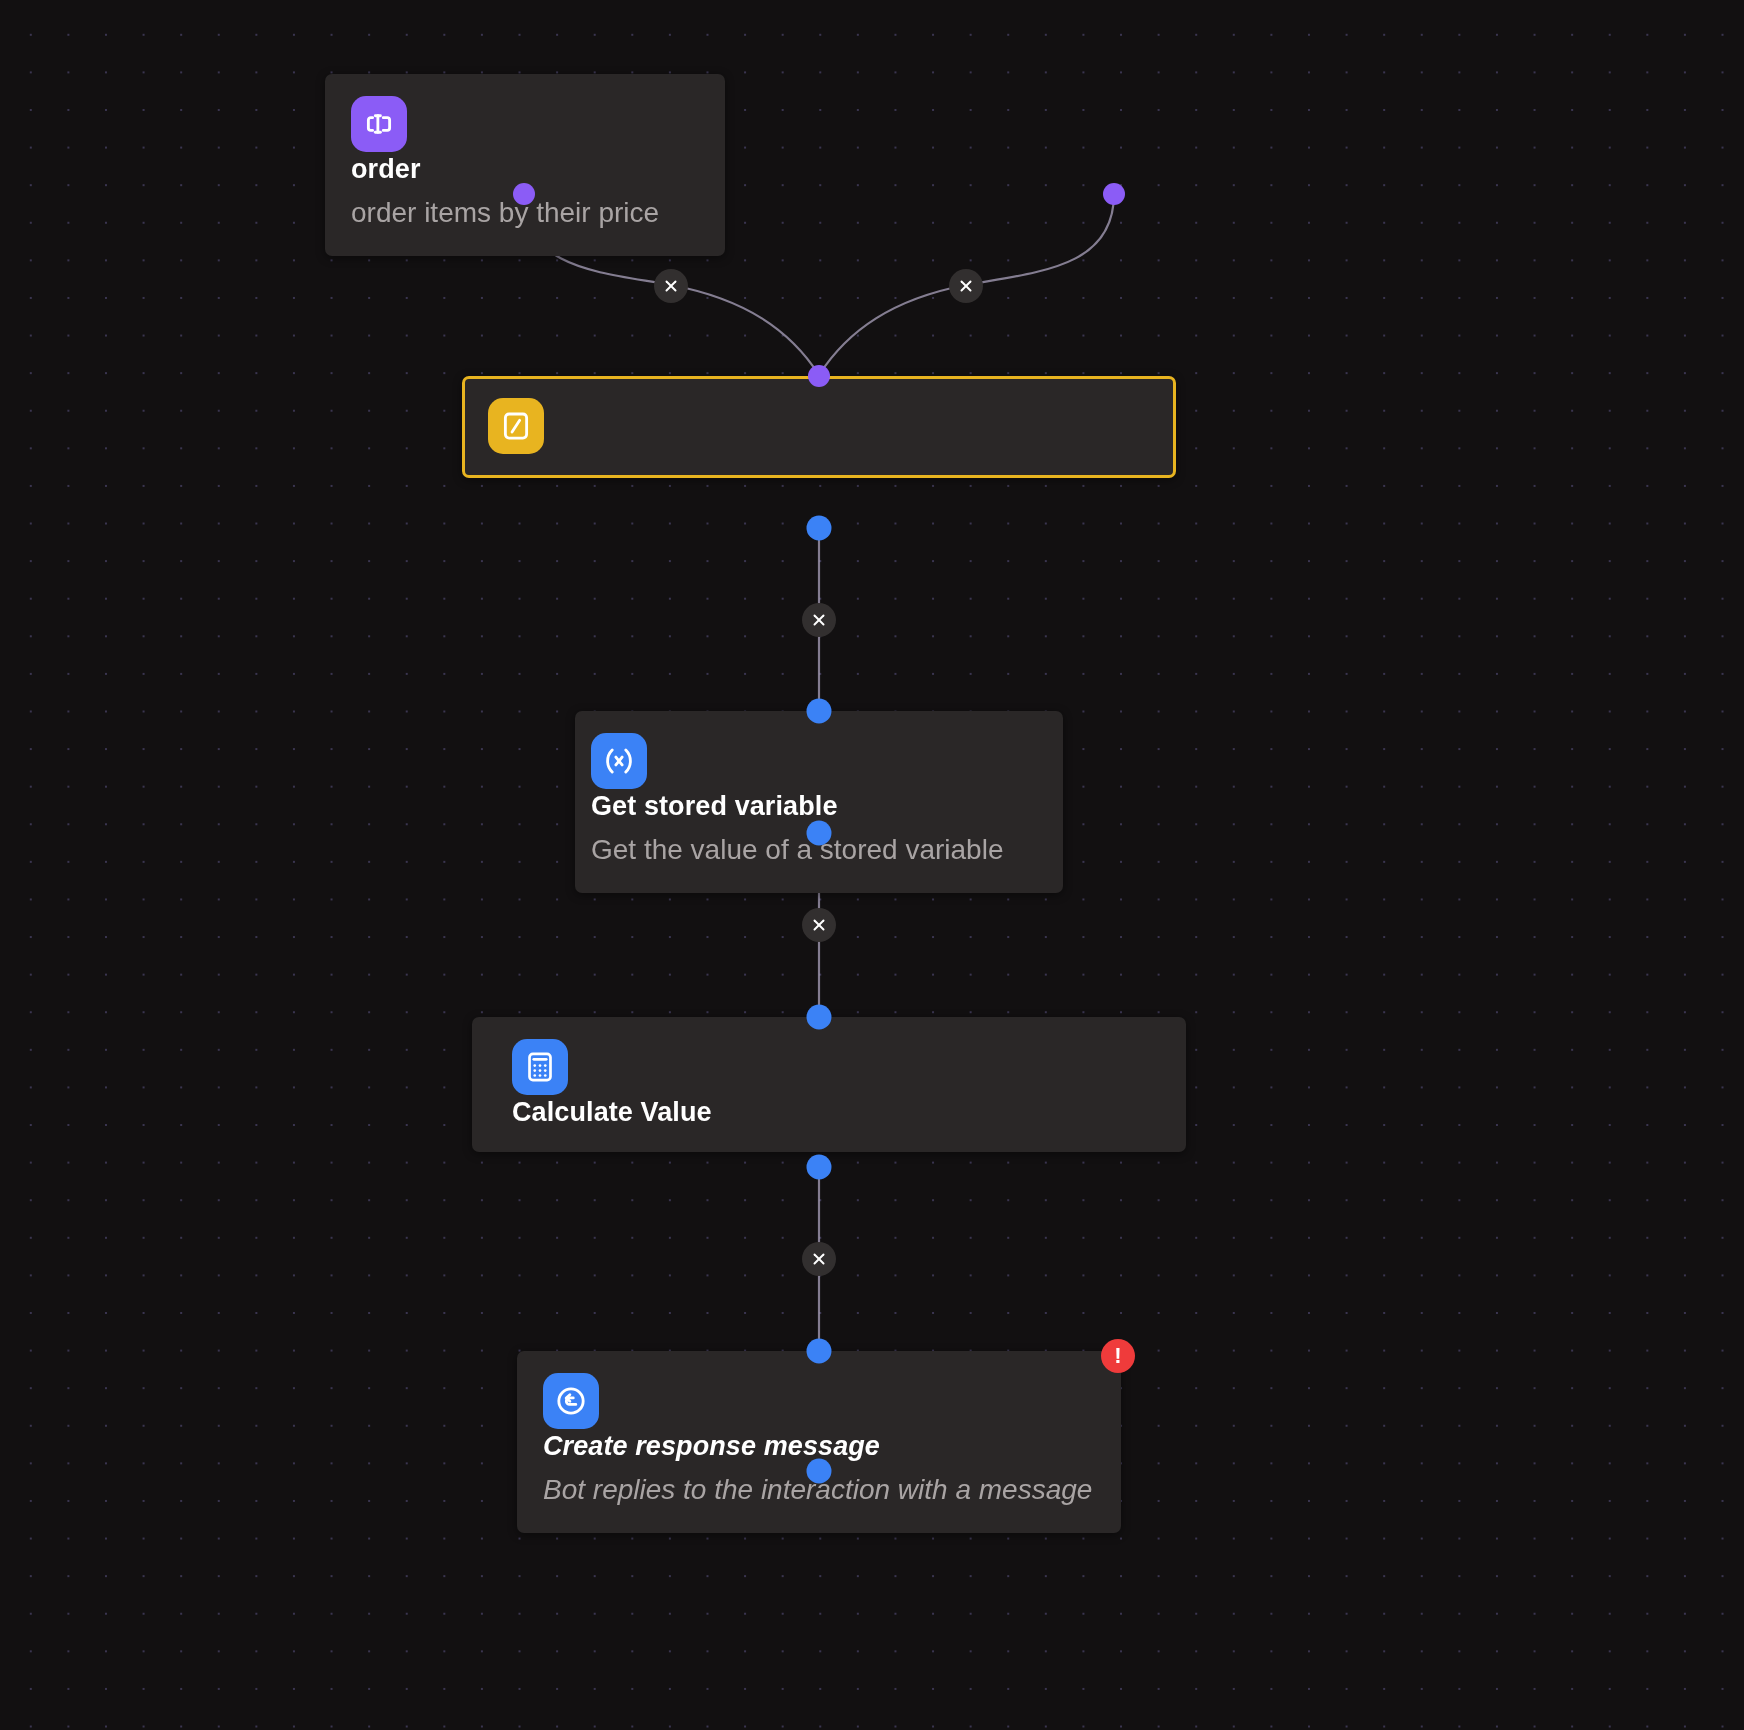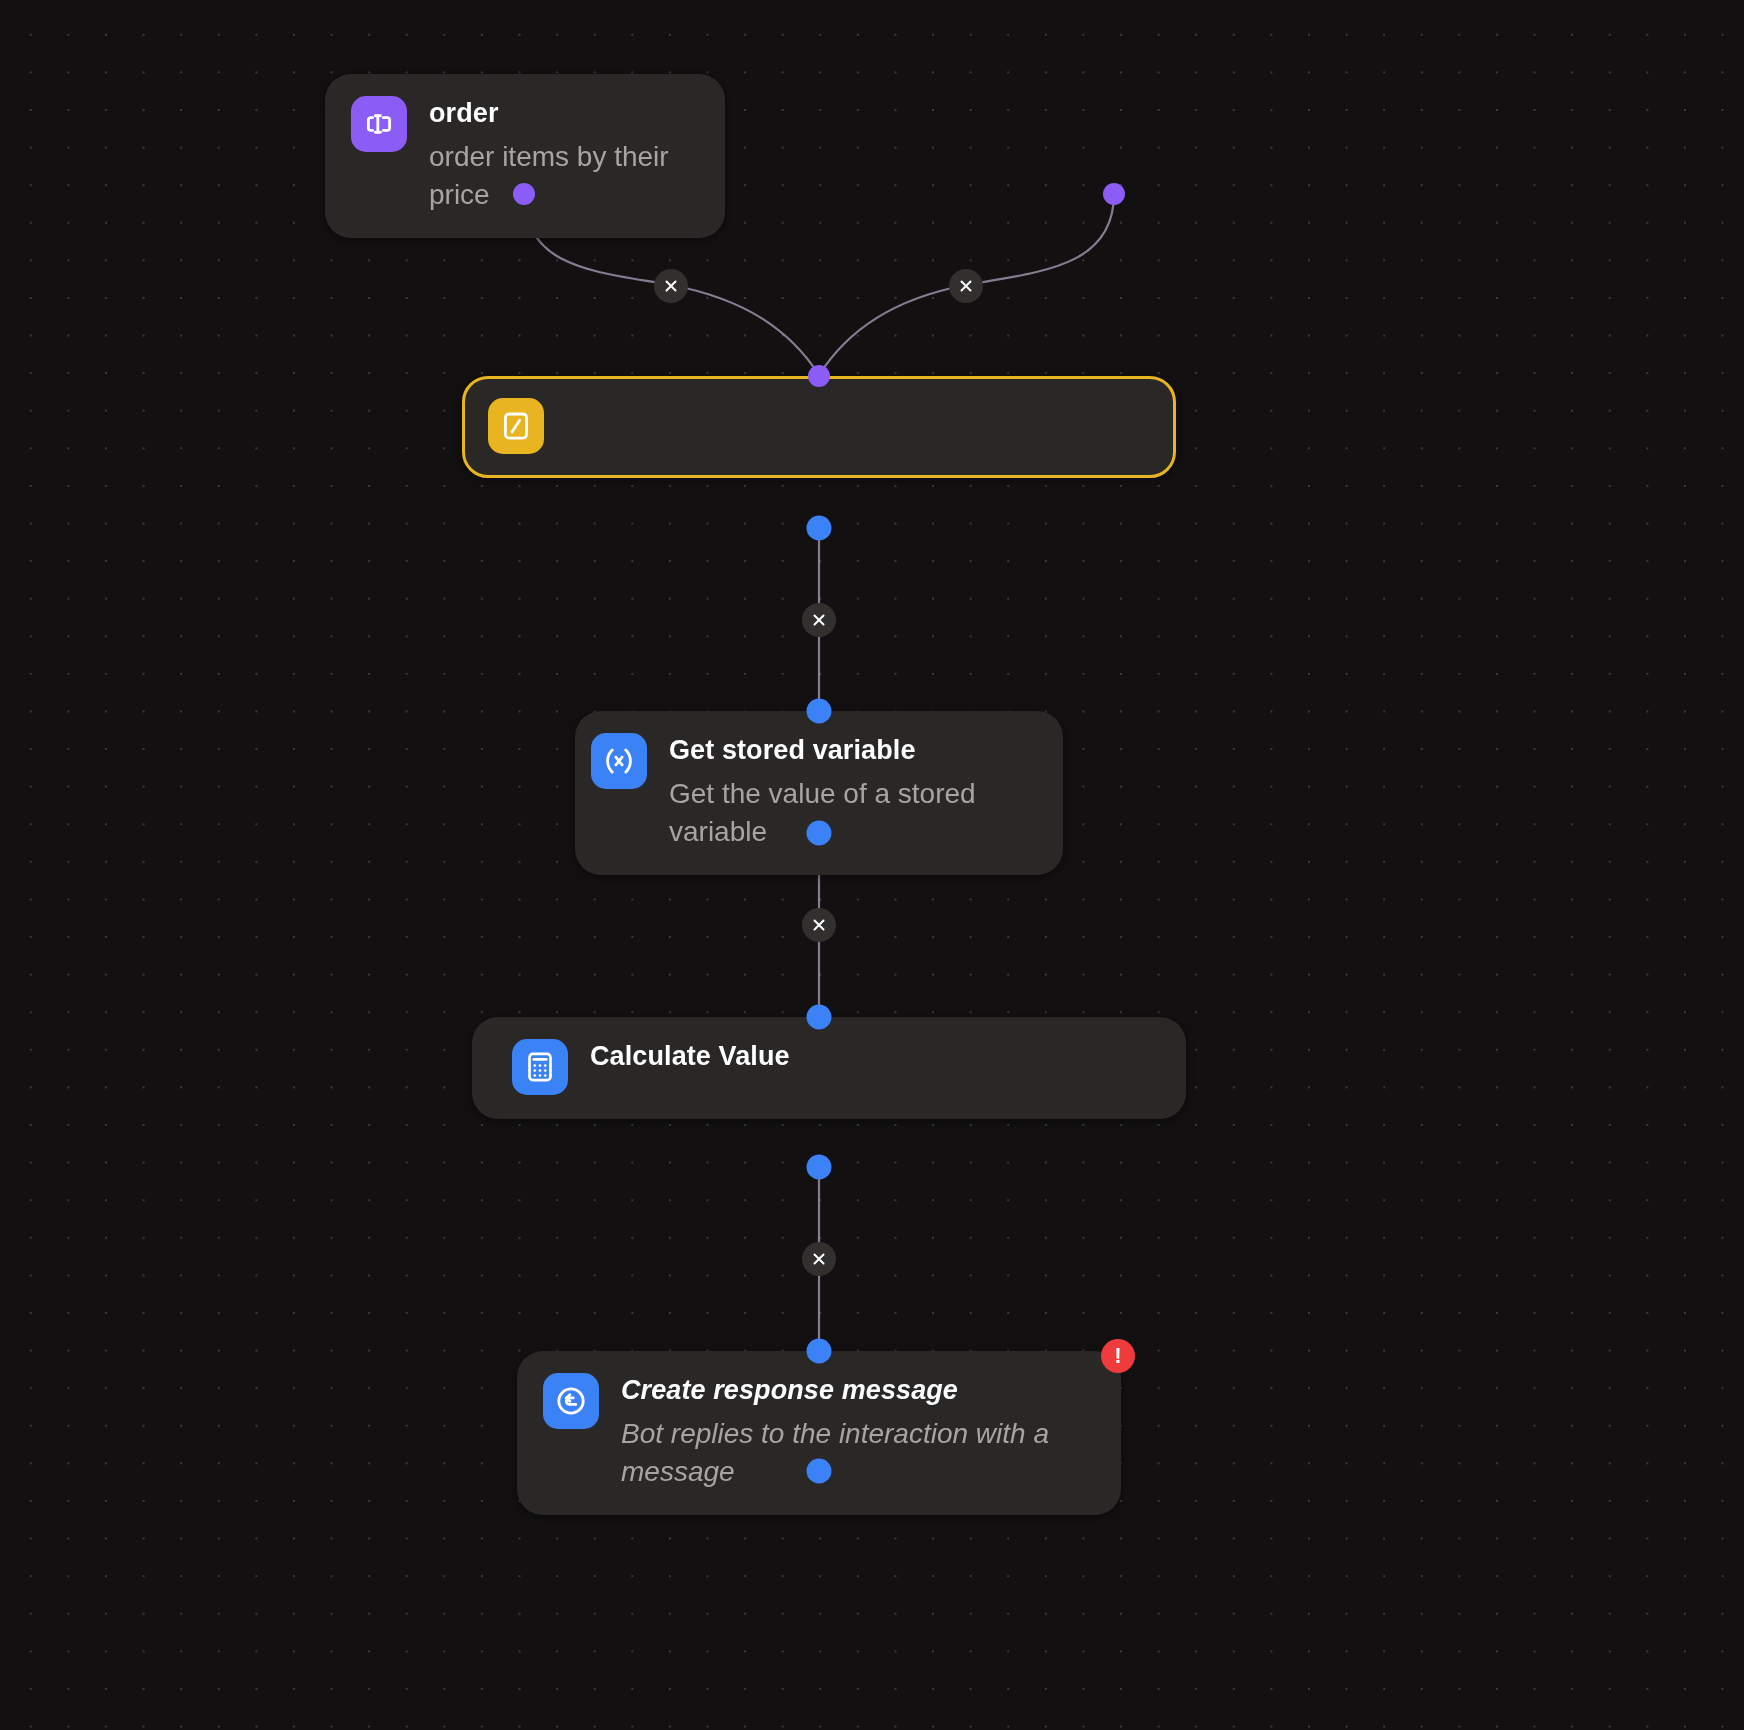--- a/index.html
+++ b/index.html
@@ -34,26 +34,26 @@
     fill: none;
     stroke: #b0a7c4;
     stroke-width: 2.2;
     opacity: .72;
   }
 
   
   .node {
     position: absolute;
     background: #2a2727;
-    border-radius: 26px;
+    border-radius: 7px;
     display: flex;
     align-items: flex-start;
-    gap: 22px;
     padding: 22px 26px 24px 26px;
     box-shadow: 0 2px 10px rgba(0,0,0,.45);
+    flex-direction: column;
   }
   .node.selected {
     border: 3px solid #e8b420;
     background: #2a2727;
     padding: 19px 23px 21px 23px;
   }
   .node-icon {
     flex: 0 0 auto;
     width: 56px;
     height: 56px;

